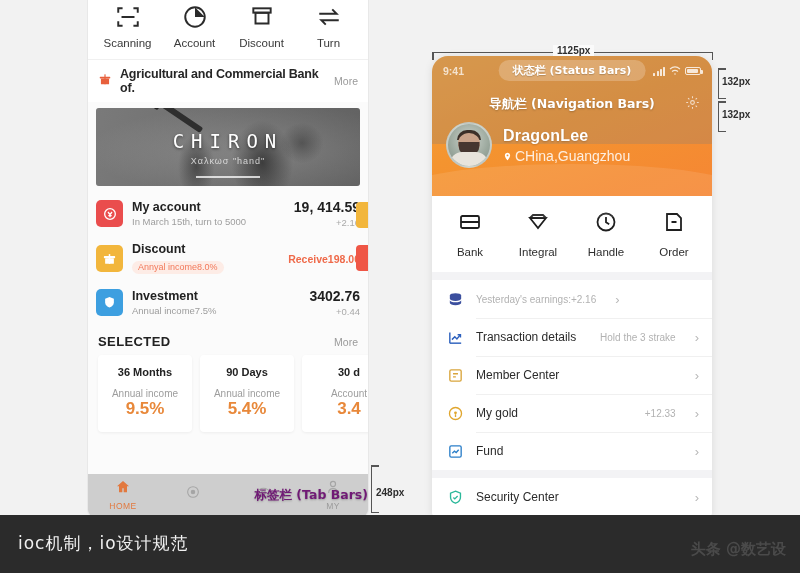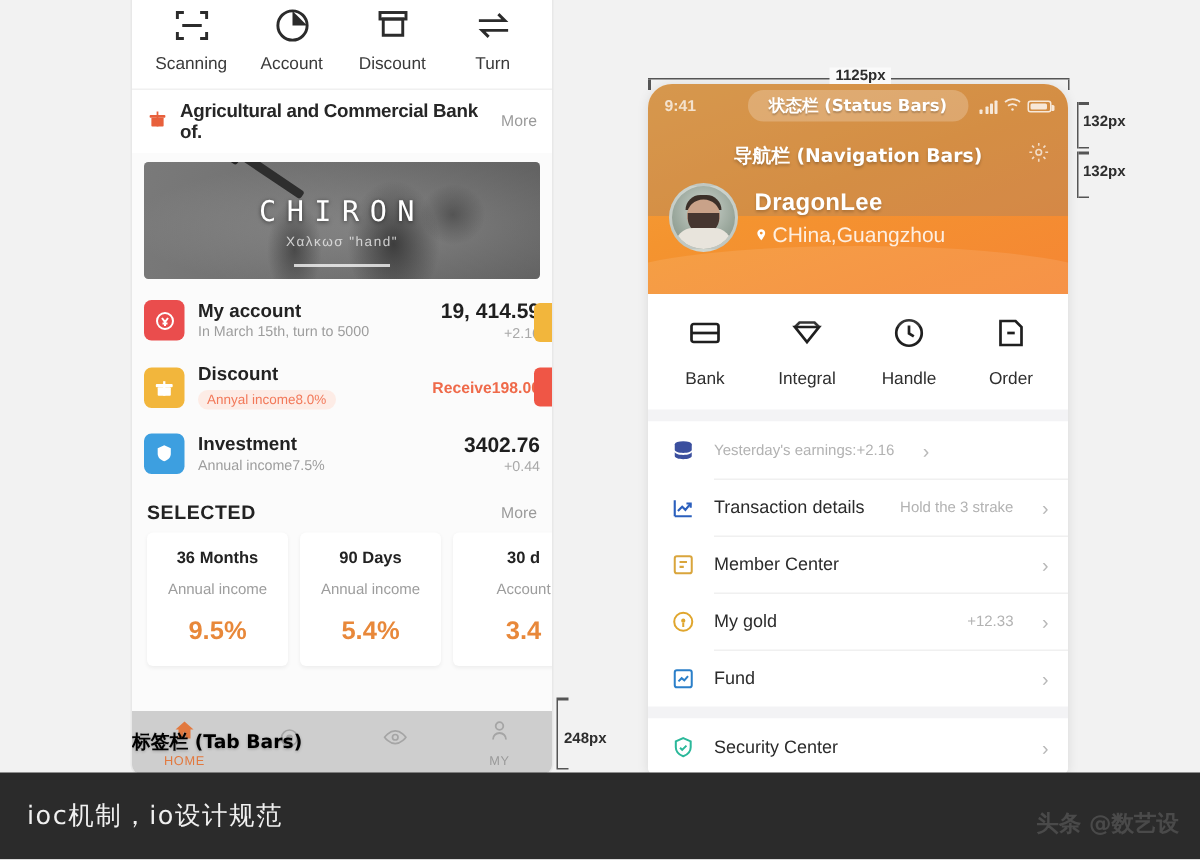--- a/index.html
+++ b/index.html
@@ -124,36 +124,36 @@
   .selected-head .t { font-size: 13px; font-weight: bold; color: #222; letter-spacing: .4px; }
   .selected-head .more { font-size: 10.5px; color: #9a9a9a; }
   .cards { display: flex; gap: 8px; padding: 0 0 0 10px; }
   .card {
     flex: none; width: 94px; background: #fff; border-radius: 4px;
     padding: 11px 6px 13px 6px; text-align: center;
     box-shadow: 0 1px 3px rgba(0,0,0,.06);
   }
   .card .term { font-size: 11px; font-weight: bold; color: #222; }
   .card .ai { font-size: 10px; color: #9d9d9d; margin-top: 10px; }
-  .card .rate { font-size: 17px; font-weight: bold; color: #e8883a; margin-top: 12px; }
+  .card .rate { font-size: 17px; font-weight: bold; color: #e8883a; margin-top: 0; }
 
   .tabbar {
     position: absolute; left: 0; bottom: 0; width: 100%; height: 42px;
     background: rgba(195,195,195,.82);
     display: flex; align-items: center;
   }
   .tab {
     flex: 1; display: flex; flex-direction: column; align-items: center; gap: 2px;
   }
   .tab .tl { font-size: 8.5px; letter-spacing: .5px; }
   .tab.active .tl { color: #e2793f; }
   .tab .tl { color: #9a9a9a; }
   .tab-overlay {
     position: absolute; left: 0; right: 0; top: 50%; transform: translateY(-50%);
-    text-align: left; color: #000000; font-size: 12.5px; font-weight: bold;
+    text-align: right; color: #701a75; font-size: 12.5px; font-weight: bold;
     font-family: "DejaVu Sans", sans-serif; text-shadow: 0 1px 2px rgba(0,0,0,.25);
     pointer-events: none;
   }
 
   
   .phone-right {
     position: absolute; left: 432px; top: 56px; width: 280px; height: 460px;
     background: #fff; border-radius: 16px 16px 4px 4px; overflow: hidden;
     box-shadow: 0 1px 8px rgba(0,0,0,.10);
     z-index: 10;

